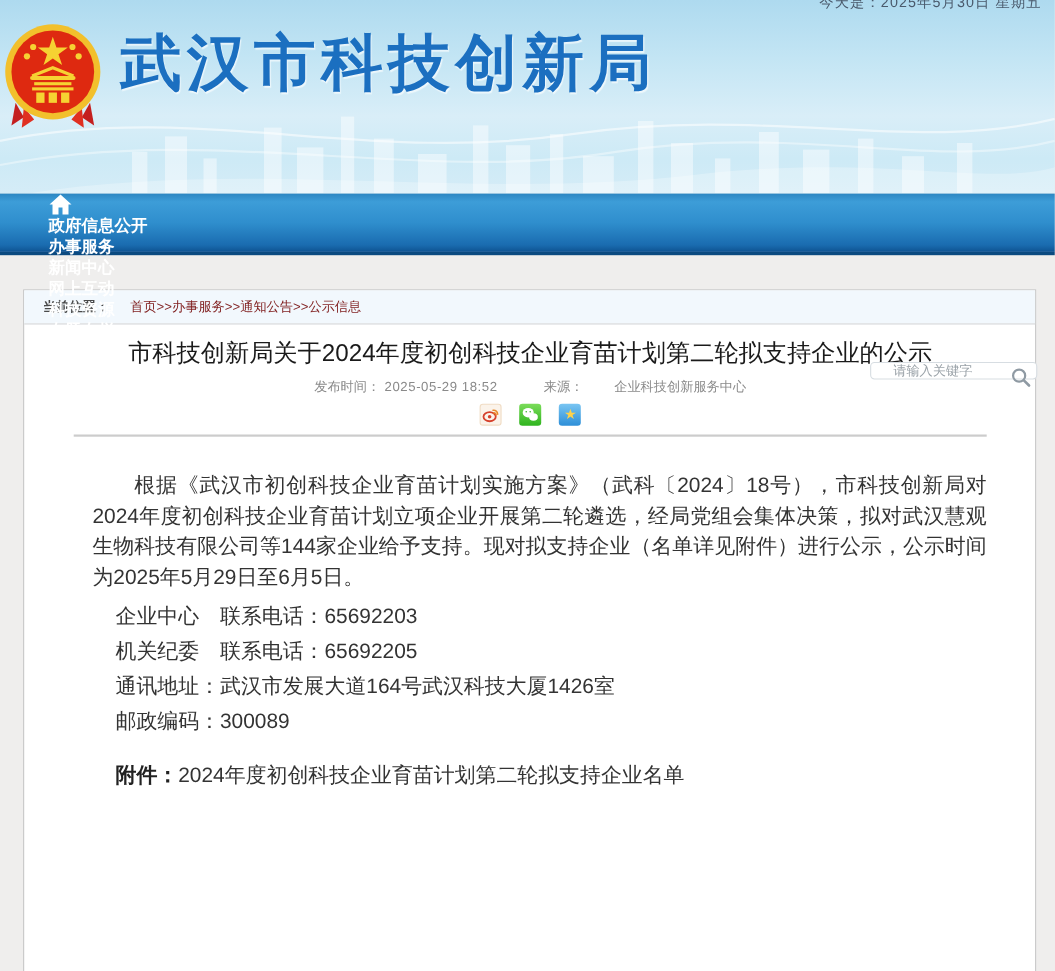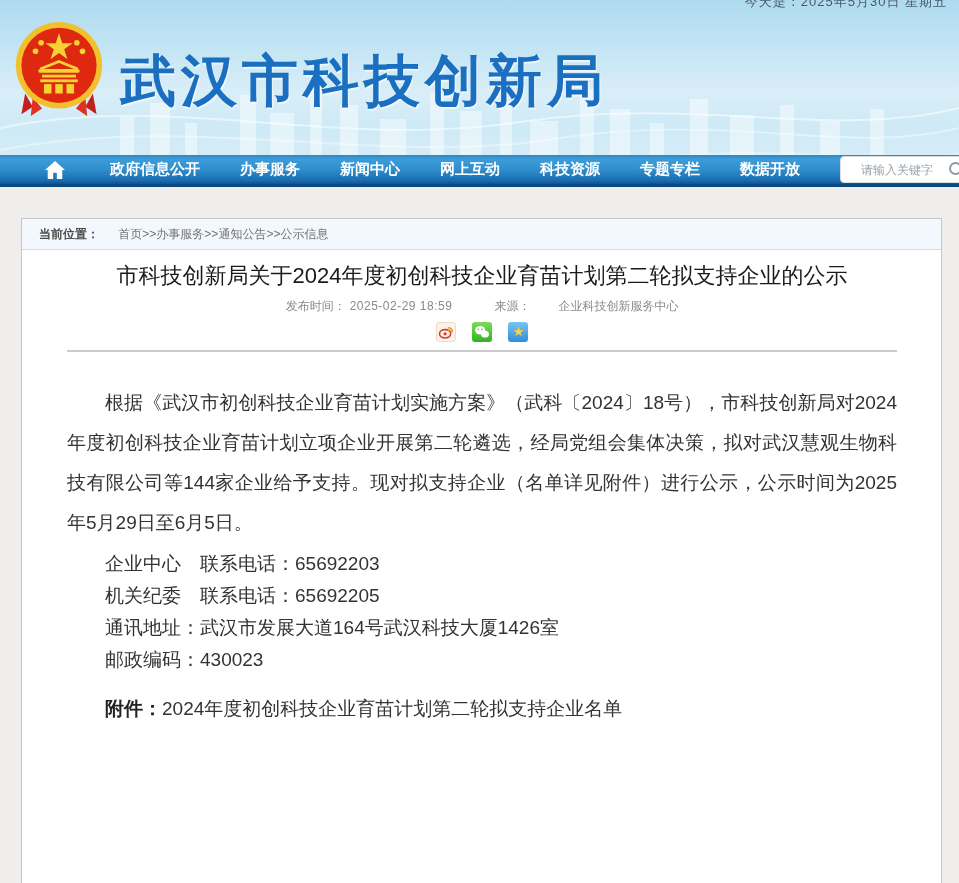--- a/index.html
+++ b/index.html
@@ -5,43 +5,44 @@
   * { margin:0; padding:0; box-sizing:border-box; }
   html,body { width:959px; }
   body {
     font-family:"Liberation Sans","DejaVu Sans",sans-serif;
     background:#efeeed;
   }
   .page { position:relative; width:959px; height:883px; overflow:hidden; background:#efeeed; }
 
   
   .banner {
-    position:relative; height:155px; overflow:hidden;
+    position:relative; height:176px; overflow:hidden;
     background:linear-gradient(to bottom,#aedaef 0%,#c3e5f4 30%,#d9eef8 60%,#cdeaf6 82%,#d5ecf7 100%);
   }
   .topbar-date {
     position:absolute; top:-7px; right:12px;
     font-size:13px; color:#4a5a6c; letter-spacing:1px; white-space:nowrap;
   }
   .banner-waves { position:absolute; left:0; top:0; width:959px; height:180px; }
   .skyline { position:absolute; left:0; bottom:0; width:959px; height:80px; }
-  .brand { position:absolute; left:12px; top:20px; display:flex; align-items:flex-end; }
+  .brand { position:absolute; left:1px; top:20px; display:flex; align-items:flex-start; }
   .emblem { width:94px; height:100px; }
   .site-title {
     margin-left:14px; font-size:56px; font-weight:bold; color:#1b6fc0;
     letter-spacing:5px; white-space:nowrap;
     text-shadow:1px 2px 1px rgba(255,255,255,0.65);
   }
 
   
   .nav {
-    position:relative; height:32px; display:flex; align-items:center;
+    position:relative; height:56px; display:flex; 
     background:linear-gradient(to bottom,#2c86c2 0%,#3d9dd8 14%,#2f8ecd 50%,#1a6cb0 88%,#0e5392 100%);
     border-bottom:3px solid #0b4a80;
     padding-left:44px;
+    flex-direction:column;
   }
   .nav a { text-decoration:none; cursor:pointer; }
   .nav-home { display:flex; align-items:center; margin-right:44px; }
   .nav-item {
     color:#ffffff; font-size:15px; font-weight:bold; margin-right:40px; white-space:nowrap;
   }
   .search-box {
     margin-left:auto; margin-right:16px; position:relative;
     width:152px; height:27px; background:#ffffff; border:1px solid #d7dde2; border-radius:4px;
     display:flex; align-items:center;padding-left:12px;
@@ -58,21 +59,21 @@
   .content-wrap { padding:31px 0 0 0; }
   .content-box {
     width:921px; margin-left:21px; background:#ffffff;
     border:1px solid #c6c6c6; min-height:700px;
   }
   .breadcrumb {
     height:31px; line-height:31px; background:#f2f8fd; border-bottom:1px solid #d9d9d9;
     padding-left:17px; font-size:12px; color:#666;
   }
   .breadcrumb .bc-label { font-weight:bold; color:#4a4a4a; margin-right:16px; }
-  .bc-path { color:#737373; text-decoration:none; cursor:pointer; }
+  .bc-path { color:#7f1d1d; text-decoration:none; cursor:pointer; }
 
   .article { padding:0 44px 30px 45px; }
   .article-title {
     margin-top:10px; text-align:center; font-size:22px; font-weight:normal; color:#1a1a1a;
     line-height:32px;
   }
   .article-meta {
     margin-top:5px; text-align:center; font-size:12px; color:#8a8a8a; height:18px; line-height:18px;
   }
   .article-meta .meta-gap { display:inline-block; width:42px; }
@@ -81,21 +82,21 @@
   .share-ic {
     display:inline-block; width:20px; height:20px; margin:0 6px; vertical-align:middle;
     border-radius:3px; cursor:pointer; position:relative;
   }
   .ic-weibo { background:#fbf3ea; border:1px solid #f0dcc4; }
   .ic-wechat { background:linear-gradient(#7bdc5a,#2fb41e); }
   .ic-star { background:linear-gradient(#79c5f2,#2e8fd8); text-align:center; line-height:20px; font-size:13px; color:#ffd24a; }
   .divider { border:none; border-top:2px solid #cccccc; margin-top:6px; }
 
   .article-body { padding-top:31px; font-size:19px; color:#333; }
-  .article-body p.para { line-height:40px; text-indent:2em; text-align:justify; }
+  .article-body p.para { line-height:28px; text-indent:2em; text-align:justify;margin-left:17px; }
   .contact-list { margin-top:5px; }
   .contact-line { line-height:32px; padding-left:2em; }
   .attachment { margin-top:16px; padding-left:2em; line-height:33px; }
   .attachment .att-label { font-weight:bold; color:#222; }
   .attachment .att-link { color:#333; text-decoration:none; cursor:pointer; }
 </style>
 </head>
 <body>
 
 <div class="page">
@@ -185,21 +186,21 @@
 
       <div class="breadcrumb">
         <span class="bc-label">当前位置：</span>
         <a class="bc-path">首页&gt;&gt;办事服务&gt;&gt;通知公告&gt;&gt;公示信息</a>
       </div>
 
       <div class="article">
         <h1 class="article-title">市科技创新局关于2024年度初创科技企业育苗计划第二轮拟支持企业的公示</h1>
 
         <div class="article-meta">
-          <span>发布时间：</span><span class="meta-val">2025-02-29 18:59</span><span class="meta-gap"></span><span>来源：</span><span class="meta-gap" style="width:28px"></span><span>企业科技创新服务中心</span>
+          <span>发布时间：</span><span class="meta-val">2025-05-29 18:52</span><span class="meta-gap"></span><span>来源：</span><span class="meta-gap" style="width:28px"></span><span>企业科技创新服务中心</span>
         </div>
 
         <div class="share-row">
           <span class="share-ic ic-weibo">
             <svg width="18" height="18" viewBox="0 0 20 20" style="position:absolute;left:0;top:0">
               <ellipse cx="9" cy="12" rx="6.2" ry="4.6" fill="none" stroke="#d6402b" stroke-width="1.8"></ellipse>
               <circle cx="9" cy="12" r="1.8" fill="#d6402b"></circle>
               <path d="M12.5 5.5 C15 5 17 7 17.2 9.5" fill="none" stroke="#e88a2d" stroke-width="1.5" stroke-linecap="round"></path>
               <path d="M13 8 C14.5 7.8 15.6 9 15.7 10.4" fill="none" stroke="#e88a2d" stroke-width="1.4" stroke-linecap="round"></path>
             </svg>
@@ -217,21 +218,21 @@
 
         <hr class="divider">
 
         <div class="article-body">
           <p class="para">根据《武汉市初创科技企业育苗计划实施方案》（武科〔2024〕18号），市科技创新局对2024年度初创科技企业育苗计划立项企业开展第二轮遴选，经局党组会集体决策，拟对武汉慧观生物科技有限公司等144家企业给予支持。现对拟支持企业（名单详见附件）进行公示，公示时间为2025年5月29日至6月5日。</p>
 
           <div class="contact-list">
             <div class="contact-line">企业中心　联系电话：65692203</div>
             <div class="contact-line">机关纪委　联系电话：65692205</div>
             <div class="contact-line">通讯地址：武汉市发展大道164号武汉科技大厦1426室</div>
-            <div class="contact-line">邮政编码：430023</div>
+            <div class="contact-line">邮政编码：300089</div>
           </div>
 
           <div class="attachment">
             <span class="att-label">附件：</span><a class="att-link">2024年度初创科技企业育苗计划第二轮拟支持企业名单</a>
           </div>
 
         </div>
       </div>
 
     </div>

